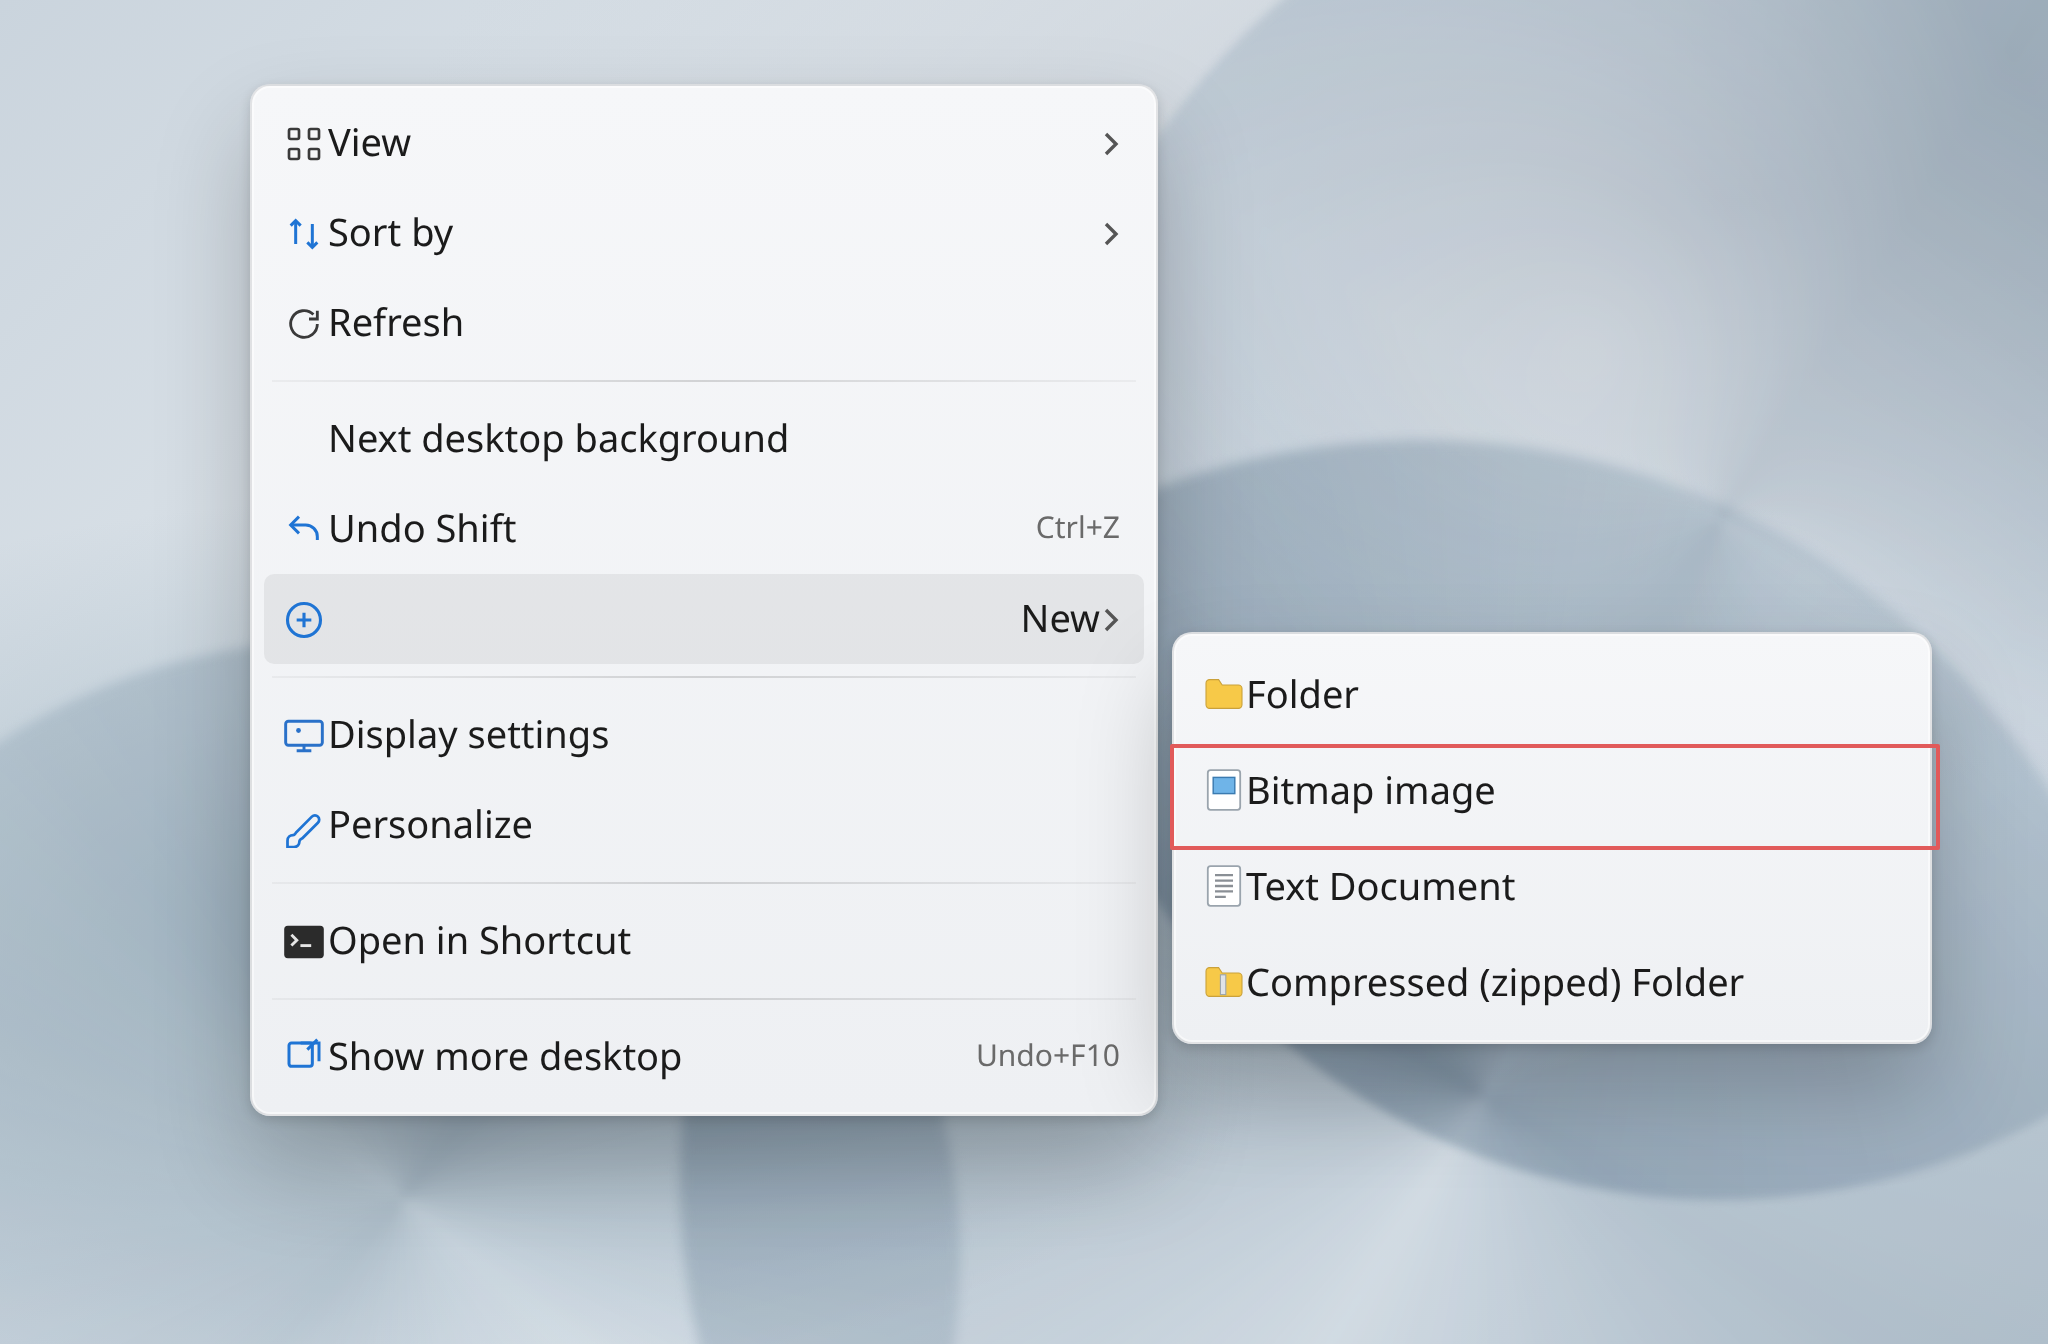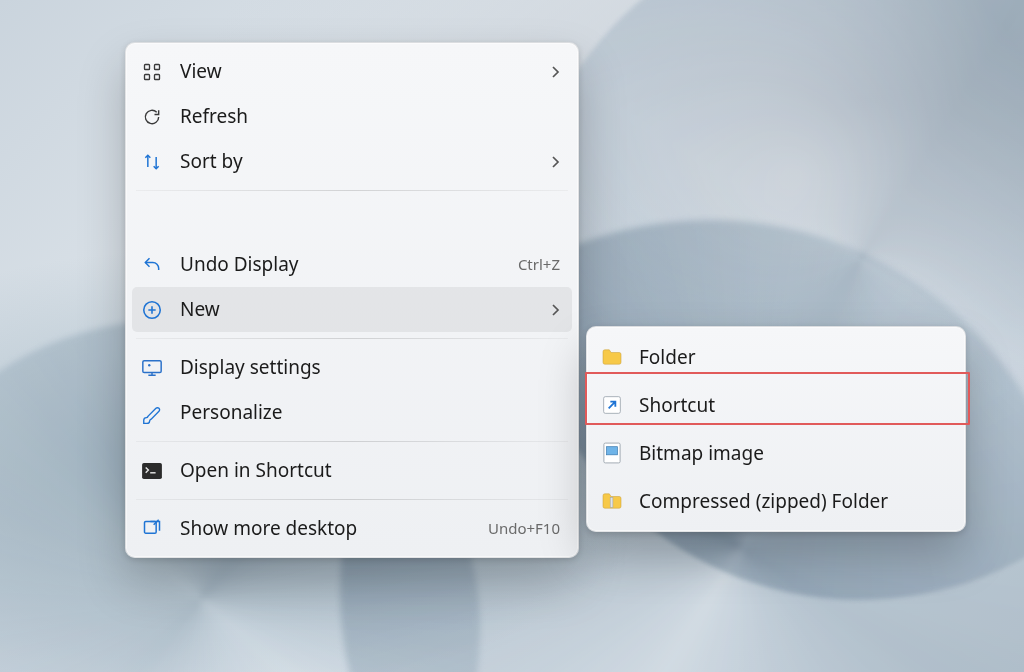--- a/index.html
+++ b/index.html
@@ -51,34 +51,34 @@
     padding: 6px 0;
   }
   .item {
     display: flex;
     align-items: center;
     height: 45px;
     padding: 0 18px 0 14px;
     font-size: 19px;
     line-height: 45px;
     color: #1b1b1b;
-    gap: 16px;
   }
   .item .ic {
     width: 24px; height: 24px;
     display: flex; align-items: center; justify-content: center;
     flex: 0 0 24px;
   }
   .item .label { flex: 1 1 auto; }
   .item .accel { color: #6a6a6a; font-size: 15px; }
   .item .chev  { color: #6a6a6a; }
   .item.hover {
     background: rgba(0,0,0,.06);
     margin: 0 6px; padding: 0 12px 0 8px;
     border-radius: 5px;
+    text-align: right;
   }
   .sep {
     height: 1px; margin: 6px 10px;
     background: linear-gradient(to right, rgba(0,0,0,.04), rgba(0,0,0,.14), rgba(0,0,0,.04));
   }
 
   
   .menu.sub .item { height: 48px; font-size: 19px; }
   .menu.sub .item .ic { width: 22px; height: 22px; flex-basis: 22px; }
 
@@ -115,59 +115,60 @@
     <span class="label">View</span>
     <span class="chev">
       <svg width="10" height="16" viewBox="0 0 10 16" fill="none" stroke="#555" stroke-width="1.7">
           <path d="M3 3l5 5-5 5"></path>
         </svg>
     </span>
   </div>
 
   <div class="item">
     <span class="ic">
-      <svg width="20" height="20" viewBox="0 0 24 24" fill="none" stroke="#3a3a3a" stroke-width="1.7">
-        <path d="M20 12a8 8 0 1 1-2.34-5.66"></path>
-          <path d="M20 4v5h-5"></path>
-      </svg>
-    </span>
-    <span class="label">Refresh</span>
-  </div>
-
-  <div class="item">
-    <span class="ic">
       <svg width="20" height="20" viewBox="0 0 24 24" fill="none" stroke="#1f74d4" stroke-width="1.8">
         <path d="M7 4v14"></path>
           <path d="M4 7l3-3 3 3"></path>
         <path d="M17 20V6"></path>
           <path d="M14 17l3 3 3-3"></path>
       </svg>
     </span>
     <span class="label">Sort by</span>
     <span class="chev">
       <svg width="10" height="16" viewBox="0 0 10 16" fill="none" stroke="#555" stroke-width="1.7">
           <path d="M3 3l5 5-5 5"></path>
         </svg>
     </span>
   </div>
 
+  <div class="item">
+    <span class="ic">
+      <svg width="20" height="20" viewBox="0 0 24 24" fill="none" stroke="#3a3a3a" stroke-width="1.7">
+        <path d="M20 12a8 8 0 1 1-2.34-5.66"></path>
+          <path d="M20 4v5h-5"></path>
+      </svg>
+    </span>
+    <span class="label">Refresh</span>
+  </div>
+
   <div class="sep"></div>
 
   <div class="item">
     <span class="ic"></span>
+    <span class="label">Next desktop background</span>
   </div>
 
   <div class="item">
     <span class="ic">
       <svg width="20" height="20" viewBox="0 0 24 24" fill="none" stroke="#1f74d4" stroke-width="1.8">
         <path d="M9 14l-5-5 5-5"></path>
           <path d="M4 9h9a7 7 0 0 1 7 7v2"></path>
       </svg>
     </span>
-    <span class="label">Undo Display</span>
+    <span class="label">Undo Shift</span>
     <span class="accel">Ctrl+Z</span>
   </div>
 
   <div class="item hover">
     <span class="ic">
       <svg width="22" height="22" viewBox="0 0 24 24" fill="none" stroke="#1f74d4" stroke-width="1.7">
         <circle cx="12" cy="12" r="9"></circle>
           <path d="M12 8v8M8 12h8"></path>
       </svg>
     </span>
@@ -222,52 +223,52 @@
         <rect x="3" y="3" width="14" height="14" rx="1.5"></rect>
         <path d="M10 3h11v11"></path>
           <path d="M14 7l6-6"></path>
       </svg>
     </span>
     <span class="label">Show more desktop</span>
     <span class="accel">Undo+F10</span>
   </div>
 </div>
 
-<div class="menu sub" style="left:586px; top:326px; width:378px;">
+<div class="menu sub" style="left:586px; top:316px; width:378px;">
 
   <div class="item">
     <span class="ic">
       <svg width="22" height="18" viewBox="0 0 24 20">
         <path d="M2 4a2 2 0 0 1 2-2h5l2 3h9a2 2 0 0 1 2 2v9a2 2 0 0 1-2 2H4a2 2 0 0 1-2-2z" fill="#f7c948" stroke="#caa13a" stroke-width=".6"></path>
       </svg>
     </span>
     <span class="label">Folder</span>
   </div>
 
-  <div class="item">
-    <span class="ic">
-      <svg width="20" height="20" viewBox="0 0 24 24">
-        <rect x="2" y="2" width="20" height="20" rx="2" fill="#fff" stroke="#9aa4ad" stroke-width="1"></rect>
-        <path d="M8 16l8-8M10 8h6v6" stroke="#1f74d4" stroke-width="2.2" fill="none"></path>
-      </svg>
-    </span>
-    <span class="label">Shortcut</span>
-  </div>
 
   <div class="item">
     <span class="ic">
       <svg width="18" height="22" viewBox="0 0 20 24">
         <rect x="1" y="1" width="18" height="22" rx="1.5" fill="#fff" stroke="#9aa4ad"></rect>
         <rect x="4" y="5" width="12" height="9" fill="#6fb4e8" stroke="#3b7bb0" stroke-width=".8"></rect>
       </svg>
     </span>
     <span class="label">Bitmap image</span>
   </div>
 
 
+  <div class="item">
+    <span class="ic">
+      <svg width="18" height="22" viewBox="0 0 20 24">
+        <rect x="1" y="1" width="18" height="22" rx="1.5" fill="#fff" stroke="#9aa4ad"></rect>
+        <path d="M5 6h10M5 9h10M5 12h10M5 15h10M5 18h6" stroke="#8a8f95" stroke-width="1.3"></path>
+      </svg>
+    </span>
+    <span class="label">Text Document</span>
+  </div>
 
   <div class="item">
     <span class="ic">
       <svg width="22" height="18" viewBox="0 0 24 20">
         <path d="M2 4a2 2 0 0 1 2-2h5l2 3h9a2 2 0 0 1 2 2v9a2 2 0 0 1-2 2H4a2 2 0 0 1-2-2z" fill="#f7c948" stroke="#caa13a" stroke-width=".6"></path>
         <rect x="10" y="6" width="3" height="11" fill="#e0e3e7" stroke="#9aa4ad" stroke-width=".6"></rect>
       </svg>
     </span>
     <span class="label">Compressed (zipped) Folder</span>
   </div>

